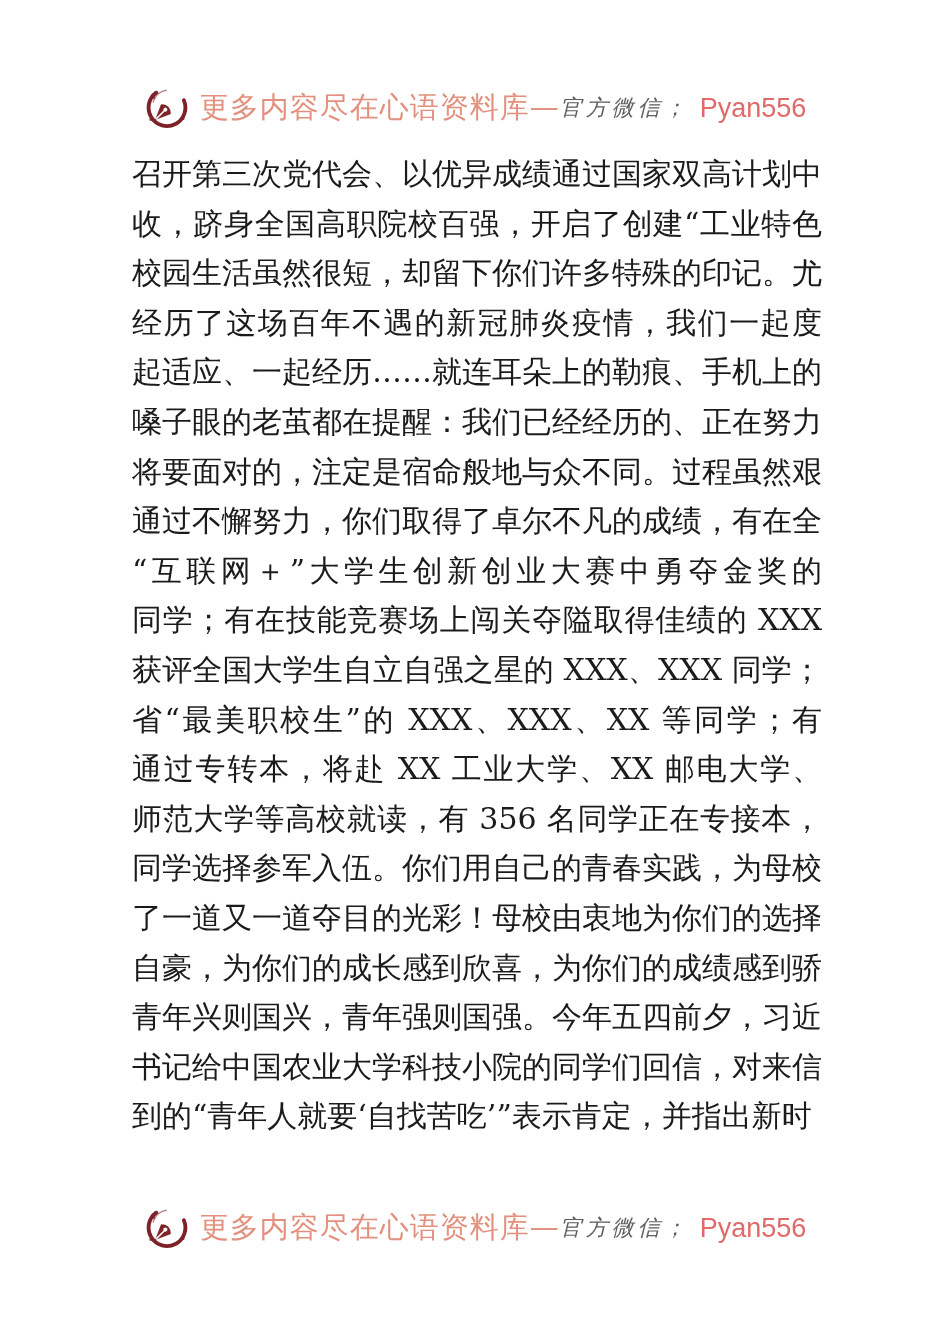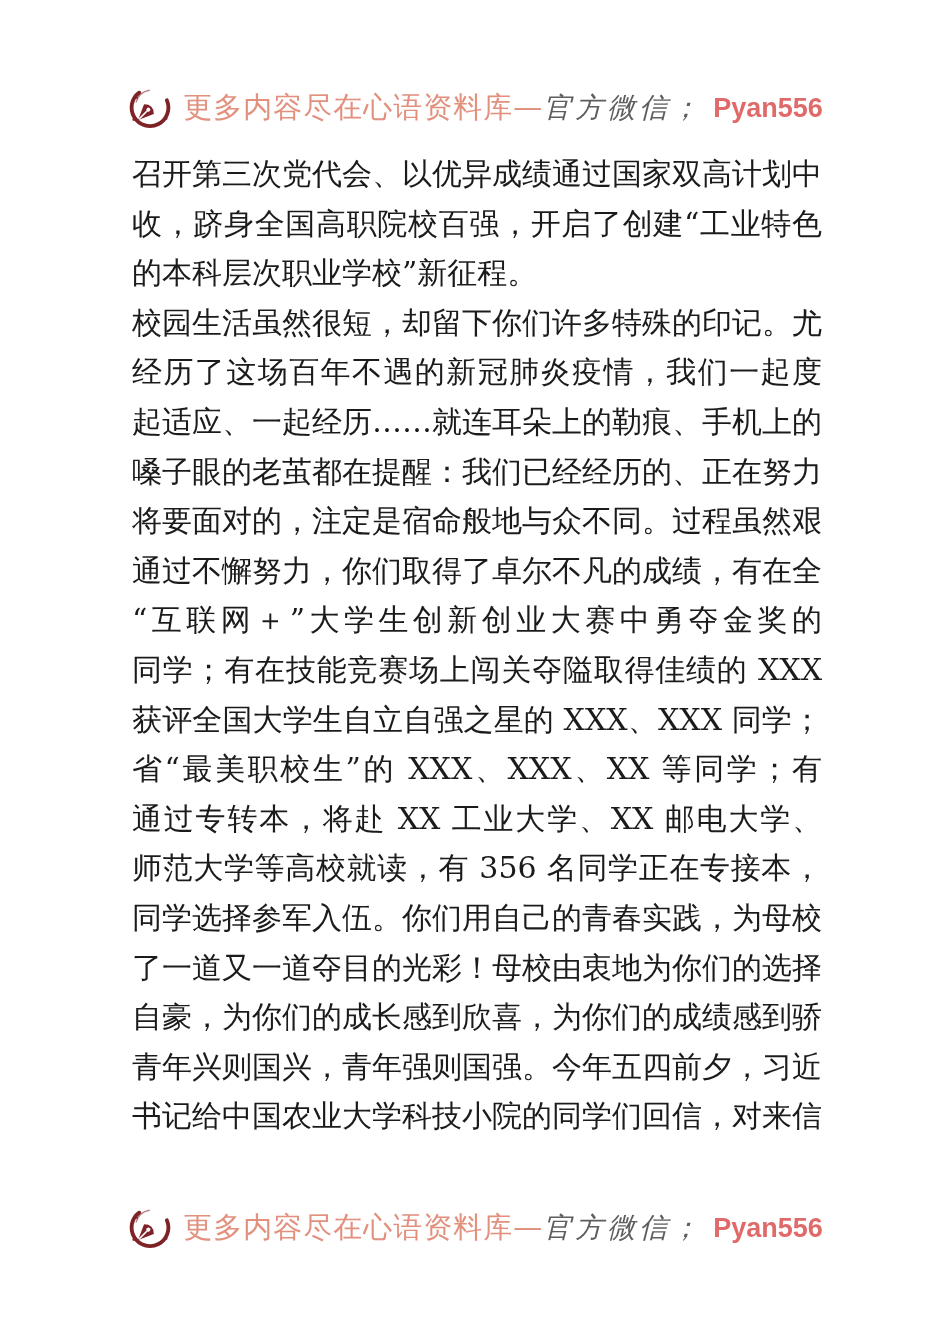--- a/index.html
+++ b/index.html
@@ -11,26 +11,25 @@
     position:absolute; left:0; width:100%; height:48px;
     display:flex; align-items:center; justify-content:center;
   }
   .wm-header { top:84px; }
   .wm-footer { top:1204px; }
   .logo { width:46px; height:46px; margin-right:10px; flex:0 0 auto; }
   .wm-brand {
     color:#e2917f; font-size:29px; letter-spacing:1px; white-space:nowrap;
   }
   .wm-label {
-    color:#5e5e5e; font-size:28px; letter-spacing:4px; font-style:italic; white-space:nowrap;
+    color:#5e5e5e; font-size:22px; letter-spacing:4px; font-style:italic; white-space:nowrap;
   }
   .wm-id {
     color:#e06a6a; font-size:27px; margin-left:10px; white-space:nowrap;
     font-family:"Liberation Sans","DejaVu Sans",sans-serif;
-    font-weight:bold;
   }
   .body-text {
     position:absolute; left:132px; top:149px; width:690px;
     font-size:30px; color:#1b1b1b;
   }
   .paragraph { margin:0; }
   .line {
     height:49.6px; line-height:49.6px; overflow:hidden;
     text-align:justify; text-align-last:justify; text-justify:inter-character;
   }
@@ -56,21 +55,20 @@
     </svg>
     <span class="wm-brand">更多内容尽在心语资料库—</span>
     <span class="wm-label">官方微信；</span>
     <span class="wm-id">Pyan556</span>
   </div>
 
   <div class="body-text">
       <div class="paragraph">
         <div class="line">召开第三次党代会、以优异成绩通过国家双高计划中期验</div>
         <div class="line">收，跻身全国高职院校百强，开启了创建“工业特色鲜明</div>
-        <div class="line para-end">的本科层次职业学校”新征程。</div>
       </div>
       <div class="paragraph">
         <div class="line">校园生活虽然很短，却留下你们许多特殊的印记。尤其是</div>
         <div class="line">经历了这场百年不遇的新冠肺炎疫情，我们一起度过、一</div>
         <div class="line">起适应、一起经历……就连耳朵上的勒痕、手机上的绿码</div>
         <div class="line">嗓子眼的老茧都在提醒：我们已经经历的、正在努力的、</div>
         <div class="line">将要面对的，注定是宿命般地与众不同。过程虽然艰难，</div>
         <div class="line">通过不懈努力，你们取得了卓尔不凡的成绩，有在全国</div>
         <div class="line">“互联网＋”大学生创新创业大赛中勇夺金奖的 XXX、XXX</div>
         <div class="line">同学；有在技能竞赛场上闯关夺隘取得佳绩的 XXX 同学；有</div>
@@ -78,20 +76,21 @@
         <div class="line">省“最美职校生”的 XXX、XXX、XX 等同学；有 317 名同学</div>
         <div class="line">通过专转本，将赴 XX 工业大学、XX 邮电大学、XX 大学、XX</div>
         <div class="line">师范大学等高校就读，有 356 名同学正在专接本，有 166 名</div>
         <div class="line">同学选择参军入伍。你们用自己的青春实践，为母校增添</div>
         <div class="line">了一道又一道夺目的光彩！母校由衷地为你们的选择感到</div>
         <div class="line para-end">自豪，为你们的成长感到欣喜，为你们的成绩感到骄傲！</div>
       </div>
       <div class="paragraph">
         <div class="line">青年兴则国兴，青年强则国强。今年五四前夕，习近平总</div>
         <div class="line">书记给中国农业大学科技小院的同学们回信，对来信中提</div>
+        <div class="line para-end">到的“青年人就要‘自找苦吃’”表示肯定，并指出新时</div>
       </div>
     </div>
 
   <div class="watermark wm-footer">
     <svg class="logo" viewBox="0 0 60 60" aria-hidden="true">
       <path d="M16 10 A24 24 0 1 0 52 20" stroke="#7e2228" stroke-width="5" fill="none" stroke-linecap="round"></path>
       <path d="M12 22 A22 22 0 0 1 29 7" stroke="#7e2228" stroke-width="2" fill="none" opacity="0.55" stroke-linecap="round"></path>
       <g transform="rotate(45 30 30)">
         <path d="M30 52 L21 32 Q30 23 39 32 Z" fill="#7e2228"></path>
         <line x1="30" y1="50" x2="30" y2="34" stroke="#ffffff" stroke-width="2"></line>

